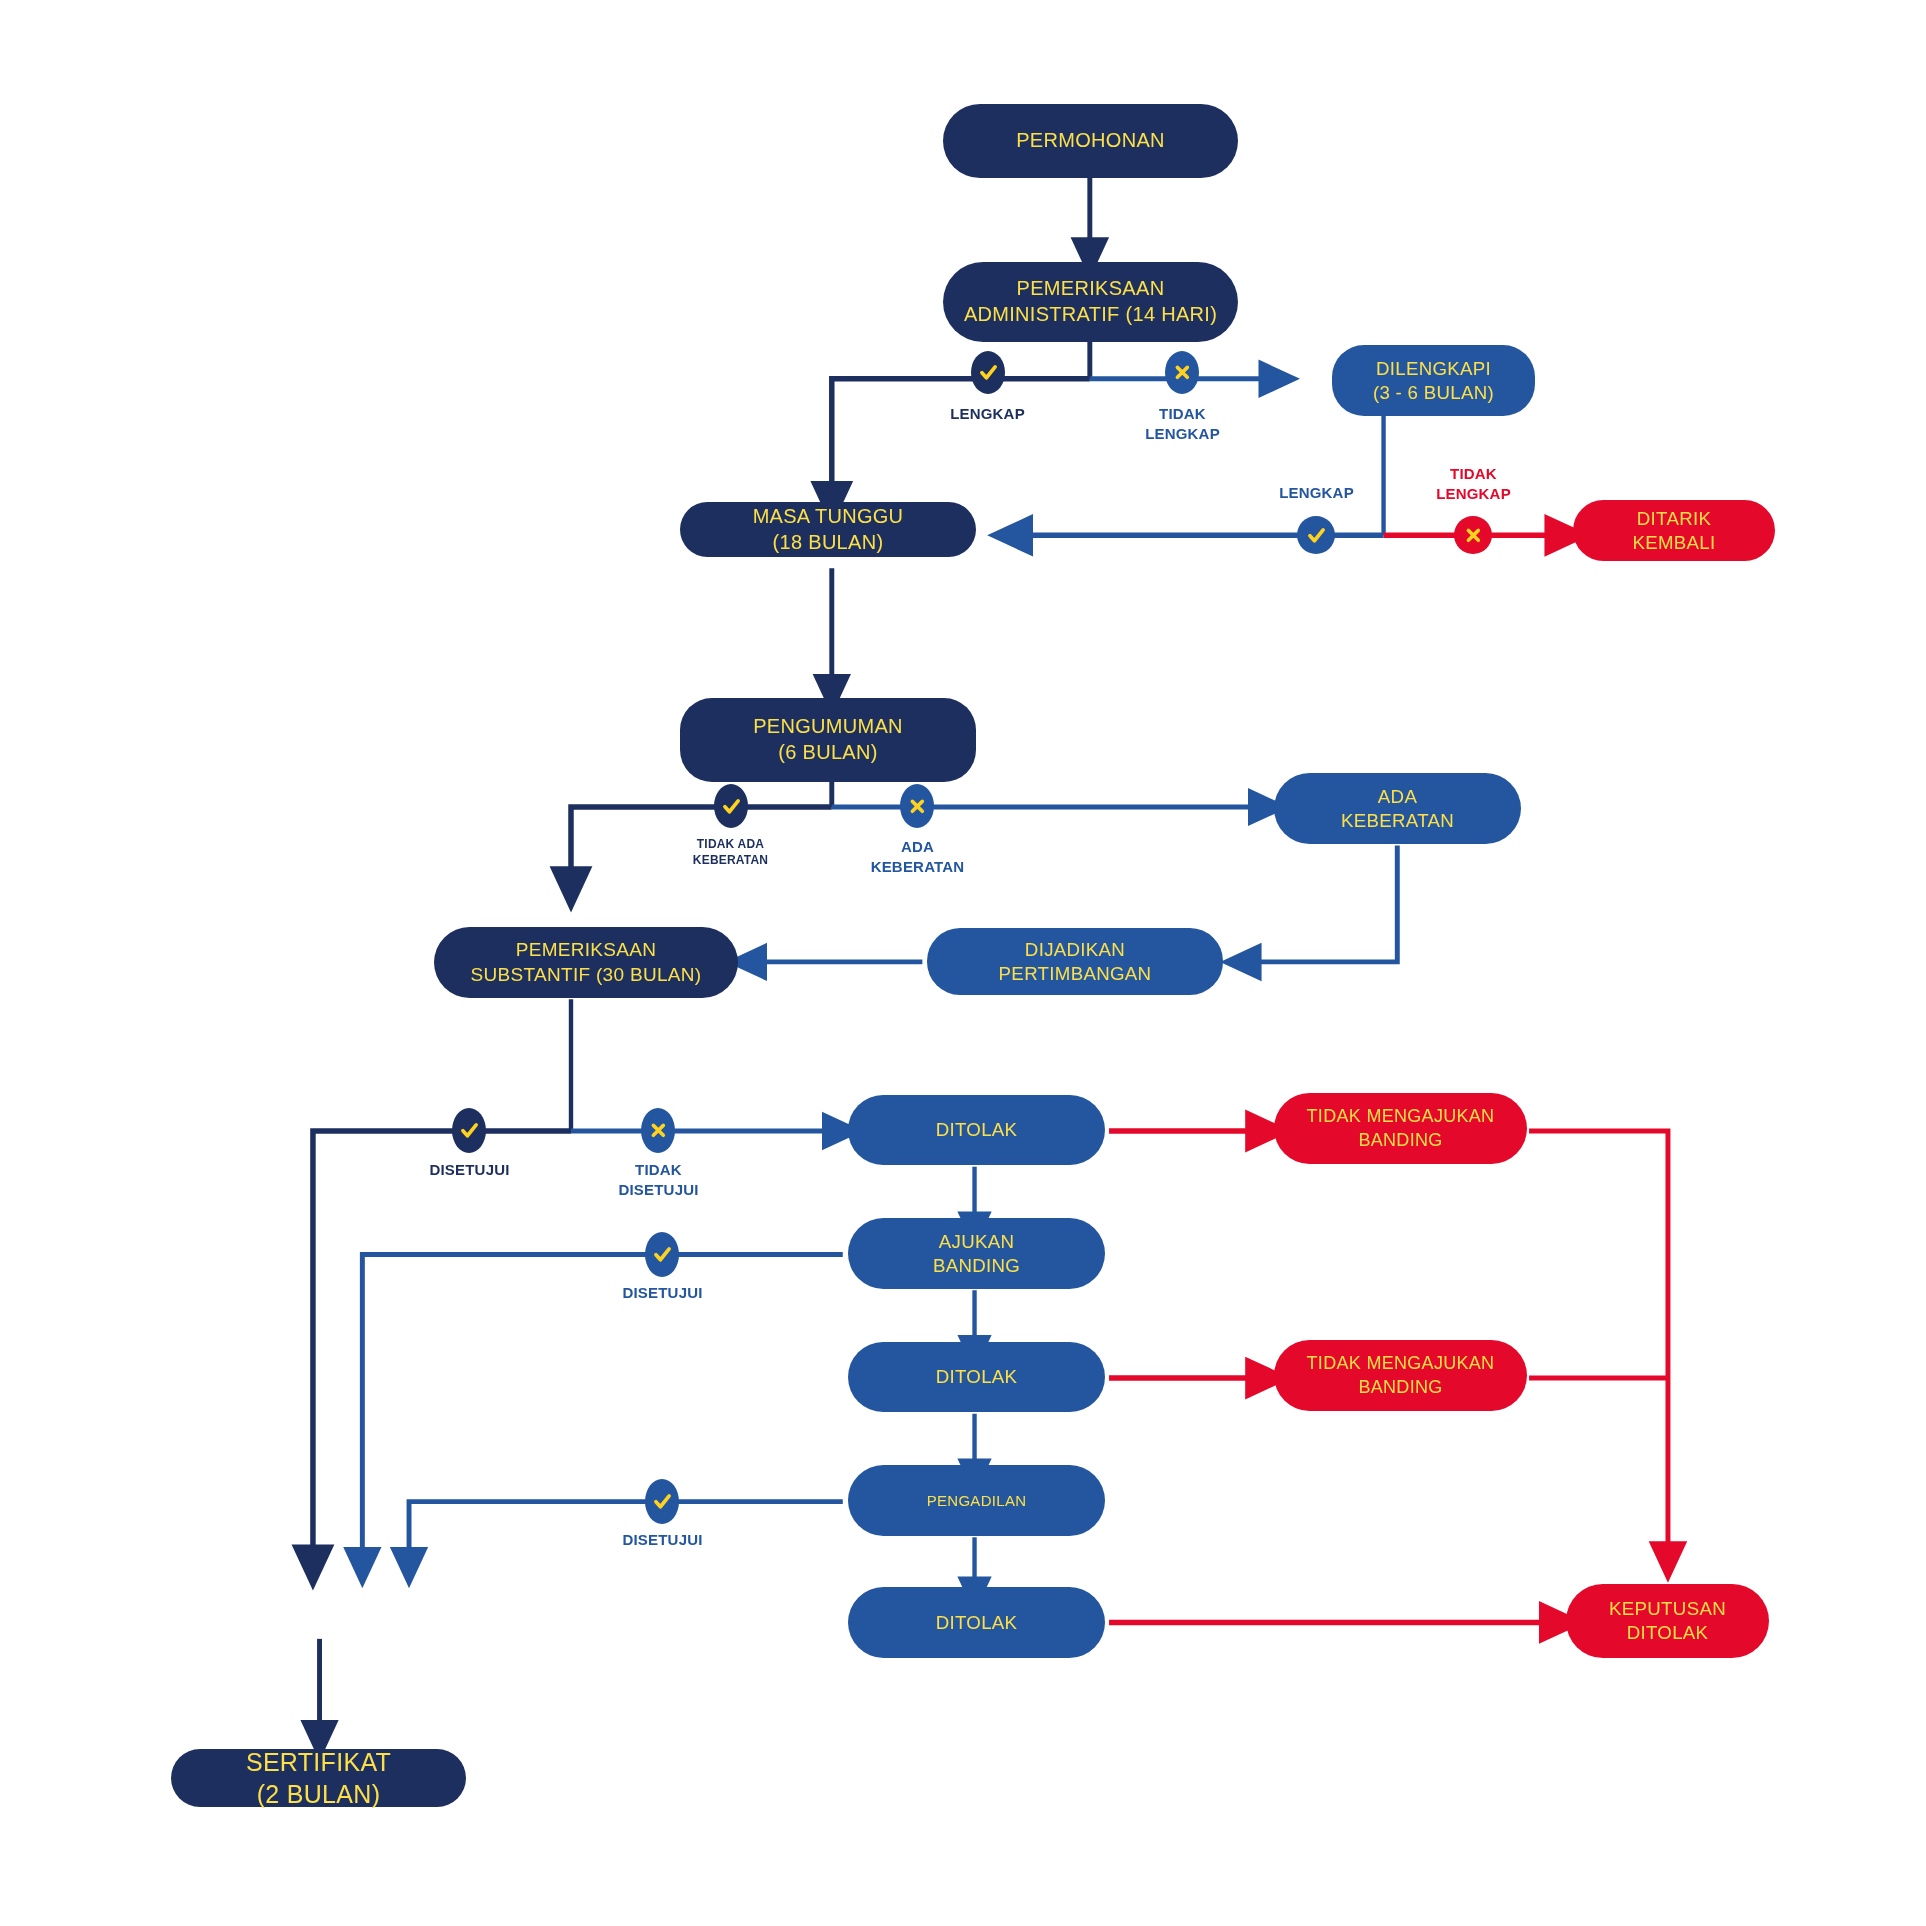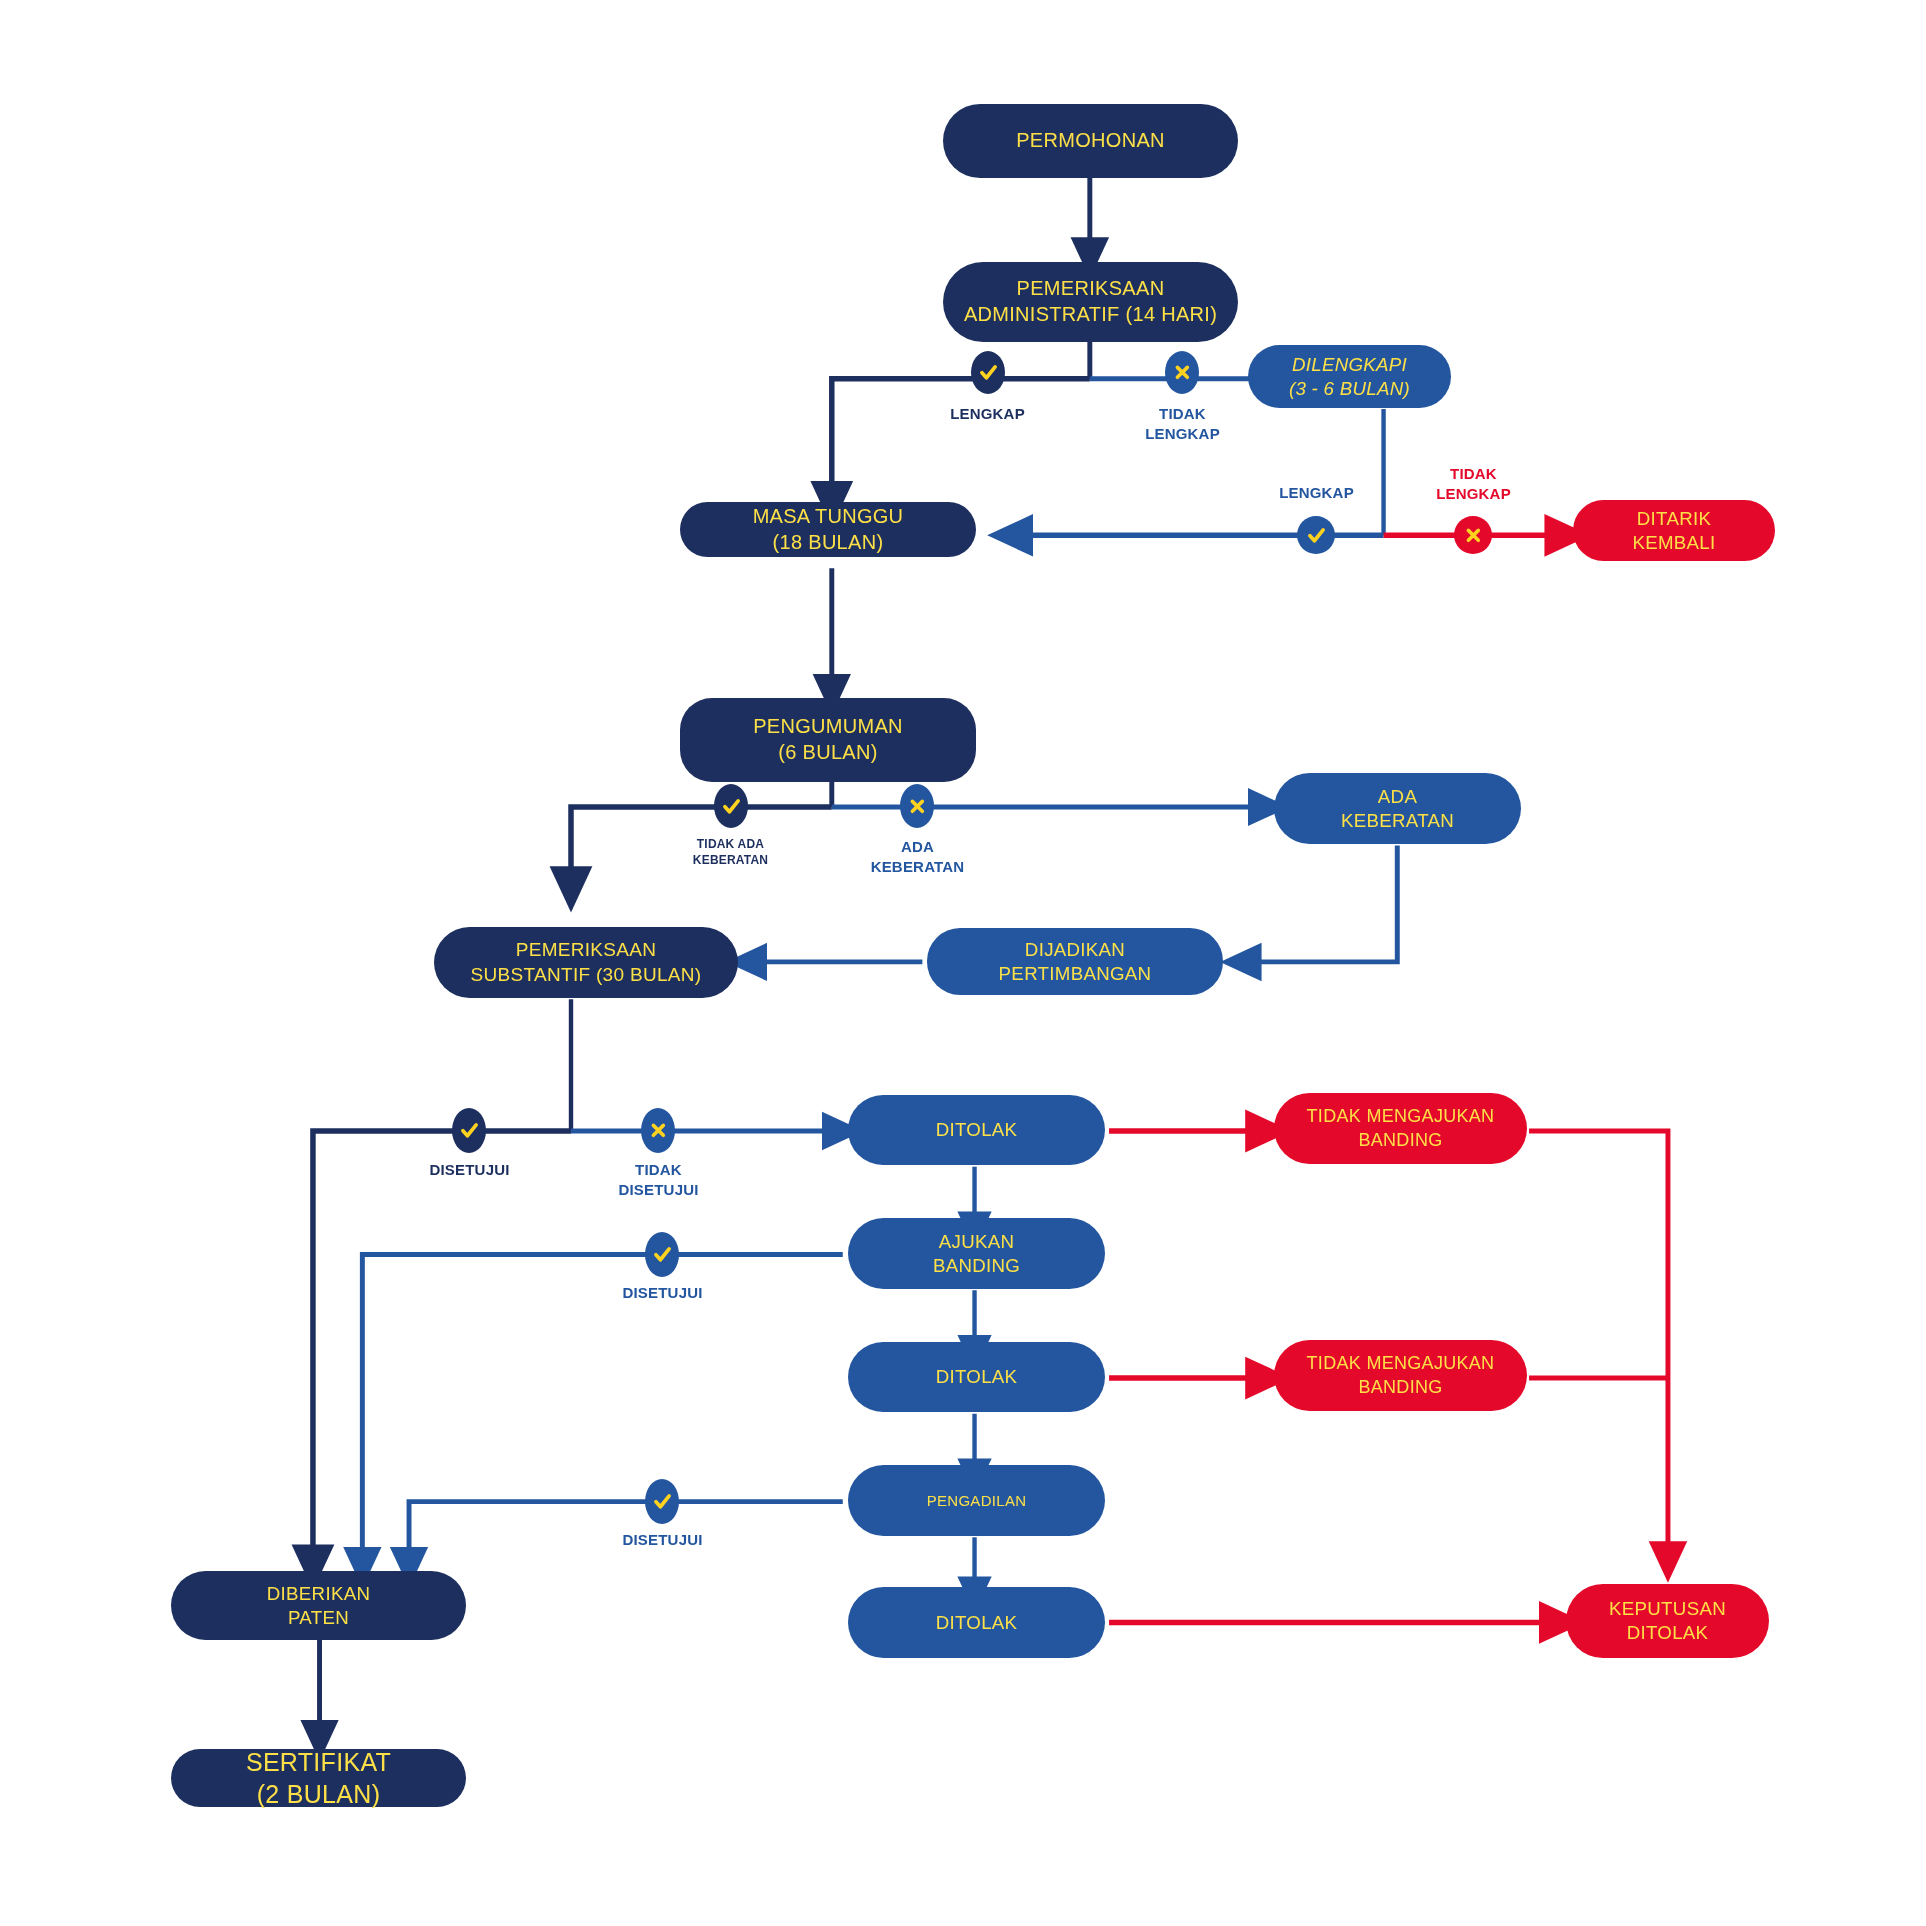--- a/index.html
+++ b/index.html
@@ -138,21 +138,21 @@
 
       <path d="M582,2985 L582,3170" stroke="#1d2f5e" stroke-width="9" marker-end="url(#ah-navy)"></path>
     </g>
   </svg>
 
   <div class="node n-navy" style="left:943px;top:104px;width:295px;height:74px;border-radius:37px;font-size:20px;">PERMOHONAN</div>
 
   <div class="node n-navy" style="left:943px;top:262px;width:295px;height:80px;border-radius:40px;font-size:20px;">PEMERIKSAAN
 ADMINISTRATIF (14 HARI)</div>
 
-  <div class="node n-blue" style="left:1248px;top:345px;width:203px;height:63px;border-radius:32px;font-size:18.7px;font-style:italic;">DILENGKAPI
+  <div class="node n-blue" style="left:1332px;top:345px;width:203px;height:71px;border-radius:32px;font-size:18.7px;">DILENGKAPI
 (3 - 6 BULAN)</div>
 
   <div class="node n-navy" style="left:680px;top:502px;width:296px;height:55px;border-radius:33px;font-size:20px;">MASA TUNGGU
 (18 BULAN)</div>
 
   <div class="node n-red" style="left:1573px;top:500px;width:202px;height:61px;border-radius:31px;font-size:18.7px;">DITARIK
 KEMBALI</div>
 
   <div class="node n-navy" style="left:680px;top:698px;width:296px;height:84px;border-radius:32px;font-size:20px;">PENGUMUMAN
 (6 BULAN)</div>
@@ -179,22 +179,20 @@
   <div class="node n-red" style="left:1274px;top:1340px;width:253px;height:71px;border-radius:36px;font-size:18px;">TIDAK MENGAJUKAN
 BANDING</div>
 
   <div class="node n-blue" style="left:848px;top:1465px;width:257px;height:71px;border-radius:36px;font-size:15px;">PENGADILAN</div>
 
   <div class="node n-blue" style="left:848px;top:1587px;width:257px;height:71px;border-radius:36px;font-size:18.7px;">DITOLAK</div>
 
   <div class="node n-red" style="left:1566px;top:1584px;width:203px;height:74px;border-radius:37px;font-size:18.7px;">KEPUTUSAN
 DITOLAK</div>
 
-  <div class="node n-navy" style="left:171px;top:1571px;width:295px;height:69px;border-radius:35px;font-size:18.7px;">DIBERIKAN
-PATEN</div>
 
   <div class="node n-navy" style="left:171px;top:1749px;width:295px;height:58px;border-radius:35px;font-size:25px;">SERTIFIKAT
 (2 BULAN)</div>
 
   <div class="badge ell-navy" style="left:971px;top:351px;width:34px;height:43px;">
     <svg width="21" height="21" viewBox="0 0 24 24" aria-hidden="true">
       <path d="M4.5 12.2 L9.6 18 L19.6 5.6" fill="none" stroke="#ffd21f" stroke-width="4.2" stroke-linecap="round" stroke-linejoin="round"></path>
     </svg>
   </div>
   <div class="badge ell-blue" style="left:1165px;top:351px;width:34px;height:43px;">

